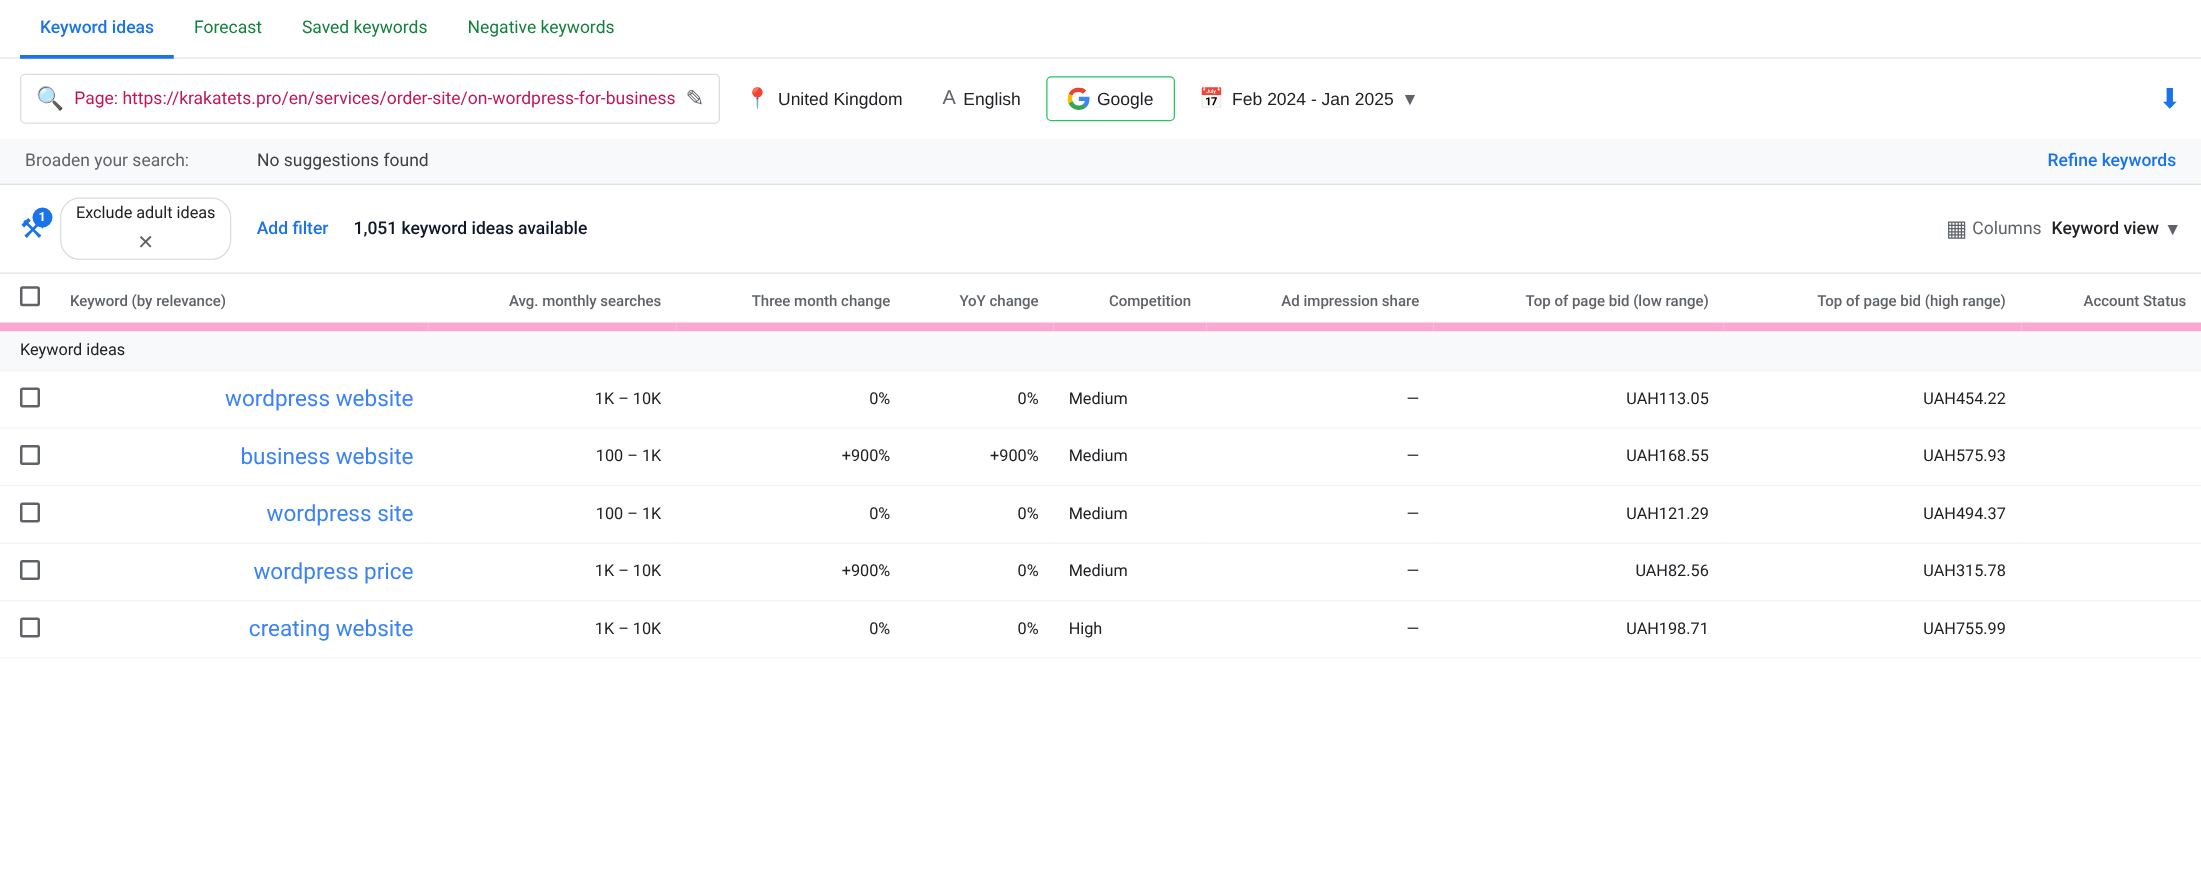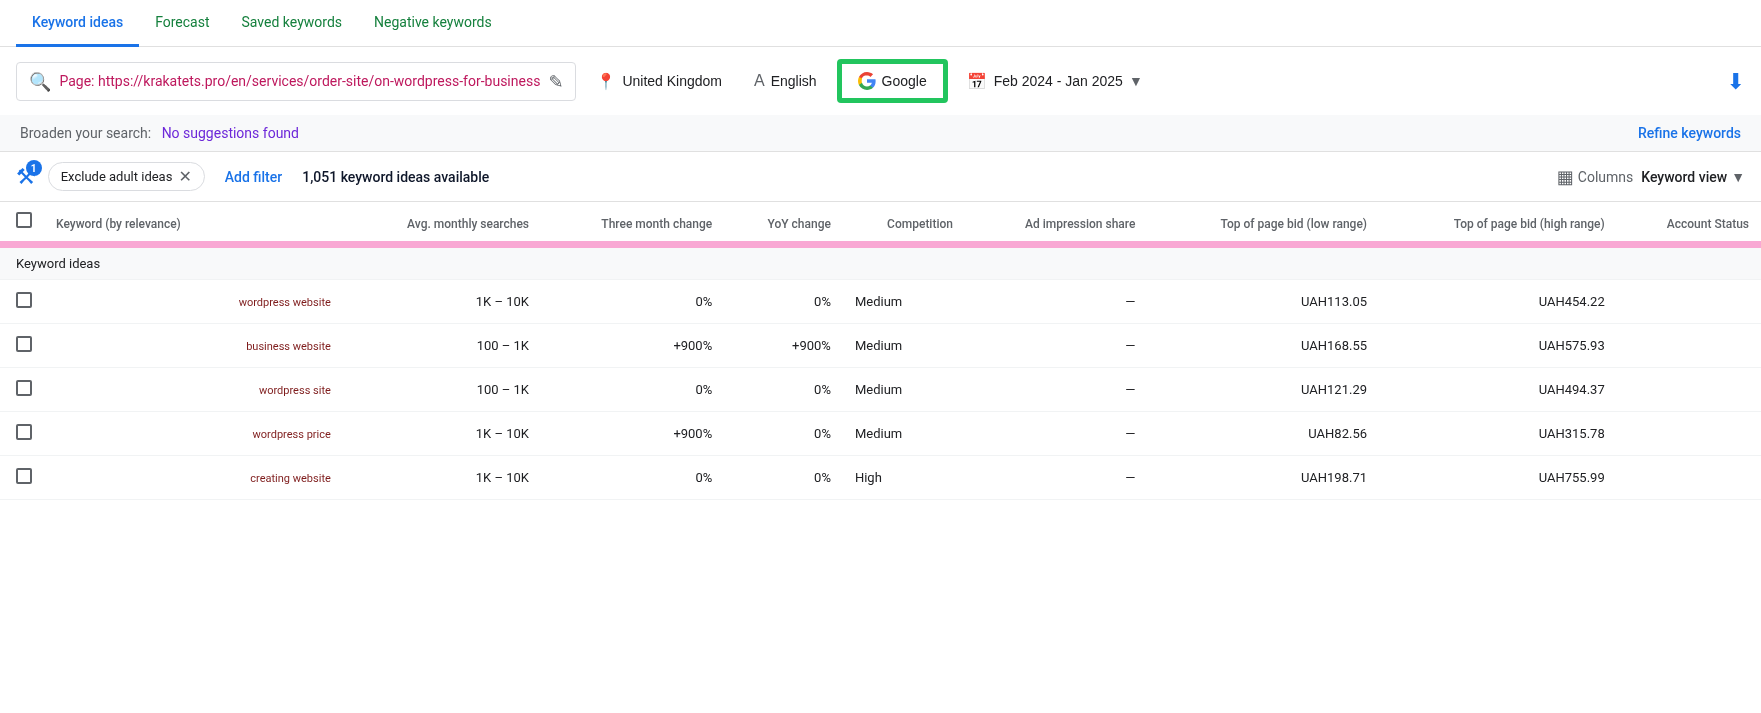--- a/index.html
+++ b/index.html
@@ -13,38 +13,38 @@
     
     .toolbar { display: flex; align-items: center; padding: 12px 16px; gap: 8px; background: #fff; flex-wrap: wrap; }
     .search-box { display: flex; align-items: center; border: 1px solid #dadce0; border-radius: 4px; padding: 8px 12px; gap: 8px; min-width: 340px; background: #fff; }
     .search-icon { color: #5f6368; font-size: 18px; }
     .search-text { font-size: 14px; color: #be185d; }
     .edit-icon { color: #5f6368; font-size: 18px; cursor: pointer; }
 
     .location-btn, .language-btn { display: flex; align-items: center; gap: 6px; padding: 8px 12px; border: none; background: none; cursor: pointer; color: #202124; font-size: 14px; }
     .location-btn .icon, .language-btn .icon { color: #5f6368; font-size: 16px; }
 
-    .google-btn { display: flex; align-items: center; gap: 6px; padding: 8px 16px; border: 5px solid #22c55e; border-radius: 4px; background: #fff; cursor: pointer; font-size: 14px; color: #202124; }
+    .google-btn { display: flex; align-items: center; gap: 6px; padding: 8px 16px; border: 1px solid #22c55e; border-radius: 4px; background: #fff; cursor: pointer; font-size: 14px; color: #202124; }
     .google-icon { width: 18px; height: 18px; }
 
     .date-btn { display: flex; align-items: center; gap: 6px; padding: 8px 12px; border: none; background: none; cursor: pointer; font-size: 14px; color: #202124; }
     .download-btn { margin-left: auto; color: #1a73e8; cursor: pointer; font-size: 22px; }
 
     
     .broaden-row { display: flex; align-items: center; justify-content: space-between; padding: 10px 20px; background: #f8f9fa; border-bottom: 1px solid #e0e0e0; font-size: 14px; }
     .broaden-label { color: #5f6368; }
-    .broaden-value { color: #6d28d9; }
+    .broaden-value { color: #404040; margin-left: 44px; }
     .refine-link { color: #1a73e8; cursor: pointer; font-weight: 500; }
 
     
     .filter-bar { display: flex; align-items: center; padding: 10px 16px; gap: 12px; border-bottom: 1px solid #e0e0e0; background: #fff; }
     .filter-icon-wrapper { position: relative; display: inline-flex; }
     .filter-icon { color: #1a73e8; font-size: 22px; cursor: pointer; }
     .filter-badge { position: absolute; top: -4px; right: -6px; background: #1a73e8; color: #fff; font-size: 10px; border-radius: 50%; width: 16px; height: 16px; display: flex; align-items: center; justify-content: center; font-weight: bold; }
-    .filter-chip { display: flex; align-items: center; gap: 6px; border: 1px solid #dadce0; border-radius: 16px; padding: 4px 12px; font-size: 13px; color: #202124; cursor: pointer; background: #fff; }
+    .filter-chip { display: flex; align-items: center; gap: 6px; border: 1px solid #dadce0; border-radius: 16px; padding: 4px 12px; font-size: 13px; color: #202124; cursor: pointer; background: #fff; flex-direction: column; }
     .chip-close { color: #5f6368; cursor: pointer; font-size: 16px; }
     .add-filter-btn { color: #1a73e8; font-size: 14px; cursor: pointer; font-weight: 500; padding: 4px 8px; }
     .keyword-count { font-size: 14px; color: #0f172a; font-weight: 500; }
     .right-controls { margin-left: auto; display: flex; align-items: center; gap: 8px; }
     .columns-btn { display: flex; align-items: center; gap: 4px; color: #5f6368; cursor: pointer; font-size: 14px; }
     .view-btn { display: flex; align-items: center; gap: 4px; color: #202124; cursor: pointer; font-size: 14px; font-weight: 500; }
 
     
     .table-wrapper { overflow-x: auto; }
     table { width: 100%; border-collapse: collapse; font-size: 13px; }
@@ -55,21 +55,21 @@
     
     .section-header td { padding: 8px 16px; font-size: 13px; color: #202124; background: #f8f9fa; font-weight: 400; }
 
     tbody tr { border-bottom: 1px solid #f1f3f4; }
     tbody td { padding: 12px 12px; text-align: right; color: #202124; vertical-align: middle; }
     tbody td:first-child { text-align: left; padding-left: 16px; }
     
     .checkbox-cell { width: 40px; }
     .checkbox { width: 16px; height: 16px; border: 2px solid #5f6368; border-radius: 2px; display: inline-flex; align-items: center; justify-content: center; cursor: pointer; background: #fff; }
     
-    .keyword-text { color: #7f1d1d; cursor: pointer; font-size: 11px; }
+    .keyword-text { color: #3b82f6; cursor: pointer; font-size: 18px; }
     
     .th-checkbox { width: 40px; }
   </style>
 </head>
 <body>
 
 <div class="tabs">
   <div class="tab active">Keyword ideas</div>
   <div class="tab">Forecast</div>
   <div class="tab">Saved keywords</div>

